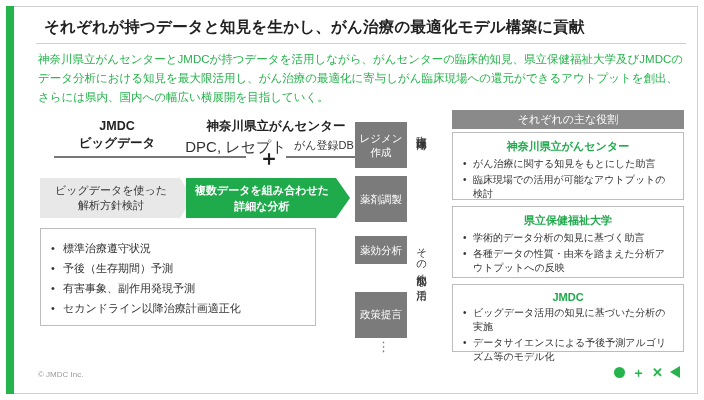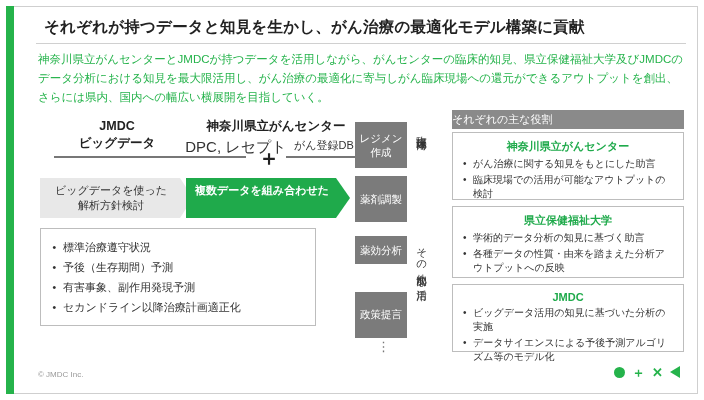--- a/index.html
+++ b/index.html
@@ -187,21 +187,20 @@
   
   .bullet-box {
     position: absolute;
     left: 40px;
     top: 228px;
     width: 276px;
     height: 98px;
     border: 1px solid #bdbdbd;
     box-sizing: border-box;
     background: #ffffff;
-    font-family: Liberation Mono, monospace;
   }
   .bullet-box ul {
     margin: 0;
     padding: 9px 8px 0 22px;
     list-style: none;
   }
   .bullet-box li {
     font-size: 11px;
     line-height: 20px;
     color: #333333;
@@ -261,20 +260,21 @@
   
   .right-header {
     position: absolute;
     left: 452px;
     top: 110px;
     width: 232px;
     height: 19px;
     background: #8a8a8a;
     color: #ffffff;
     font-size: 11px;
+    text-align: center;
     line-height: 19px;
   }
   .rbox {
     position: absolute;
     left: 452px;
     width: 232px;
     border: 1px solid #bdbdbd;
     box-sizing: border-box;
     background: #ffffff;
   }
@@ -371,20 +371,21 @@
 
   <div class="arrow-left"></div>
   <div class="arrow-left-text">
     <div>ビッグデータを使った</div>
     <div>解析方針検討</div>
   </div>
 
   <div class="arrow-green"></div>
   <div class="arrow-green-text">
     <div>複数データを組み合わせた</div>
+    <div>詳細な分析</div>
   </div>
 
   <div class="bullet-box">
     <ul>
       <li>標準治療遵守状況</li>
       <li>予後（生存期間）予測</li>
       <li>有害事象、副作用発現予測</li>
       <li>セカンドライン以降治療計画適正化</li>
     </ul>
   </div>

